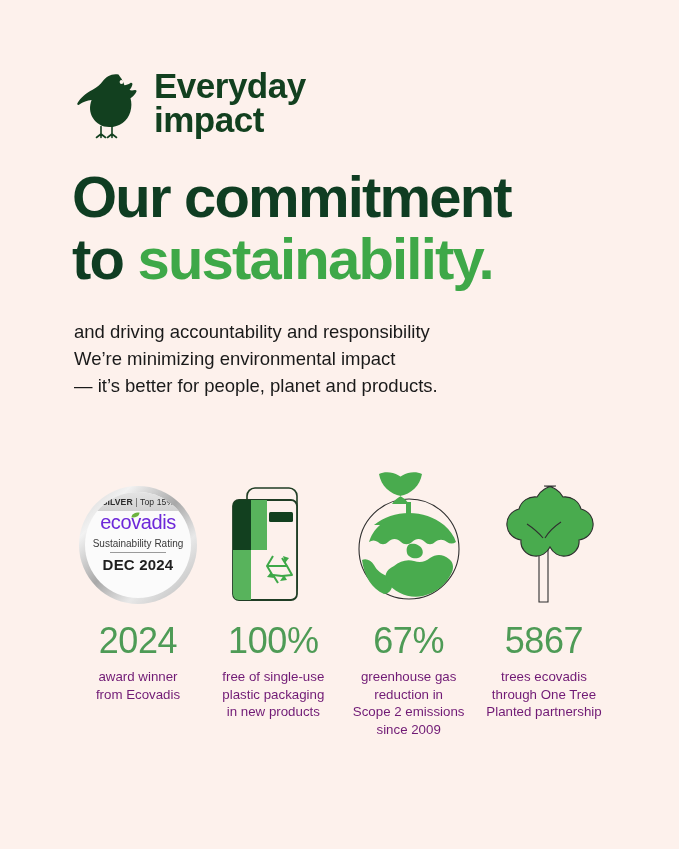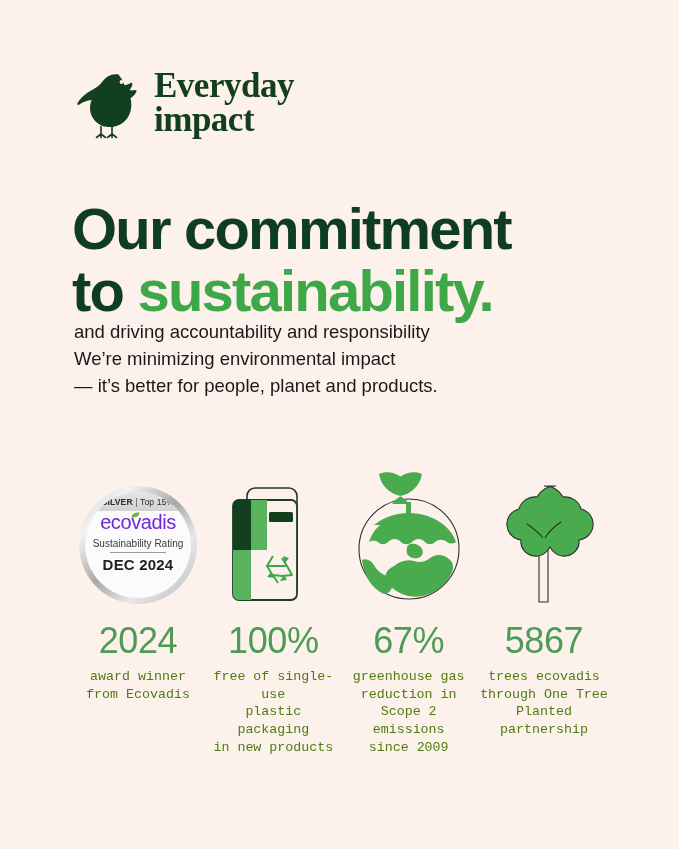--- a/index.html
+++ b/index.html
@@ -21,21 +21,20 @@
   }
 
   
   .logo-block {
     position: absolute;
     left: 74px;
     top: 66px;
     display: flex;
     align-items: center;
     gap: 14px;
-    font-family: Liberation Serif, serif;
   }
   .logo-bird { width: 66px; height: 74px; display: block; }
   .logo-wordmark {
     font-size: 35px;
     font-weight: bold;
     line-height: 0.97;
     color: #12401f;
     letter-spacing: -0.5px;
   }
   .logo-wordmark .l2 { display: block; }
@@ -44,21 +43,20 @@
   .headline {
     position: absolute;
     left: 72px;
     top: 166px;
     font-size: 58px;
     font-weight: bold;
     line-height: 1.07;
     letter-spacing: -1.8px;
     color: #0f3d22;
     width: 560px;
-    margin-top: 32px;
   }
   .headline .accent { color: #3ea848; }
 
   
   .body-copy {
     position: absolute;
     left: 74px;
     top: 318px;
     font-size: 18.5px;
     line-height: 1.47;
@@ -93,23 +91,22 @@
     margin-top: 19px;
     font-size: 36px;
     color: #4e9b56;
     line-height: 1;
     letter-spacing: -0.4px;
   }
   .stat-caption {
     margin-top: 9px;
     font-size: 13.3px;
     line-height: 1.33;
-    color: #4d7c0f;
+    color: #701a75;
     text-align: center;
-    font-family: Liberation Mono, monospace;
   }
   .stat-caption span { display: block; }
 
   
   .ecovadis {
     position: relative;
     width: 118px;
     height: 118px;
   }
   .ecov-ring {

